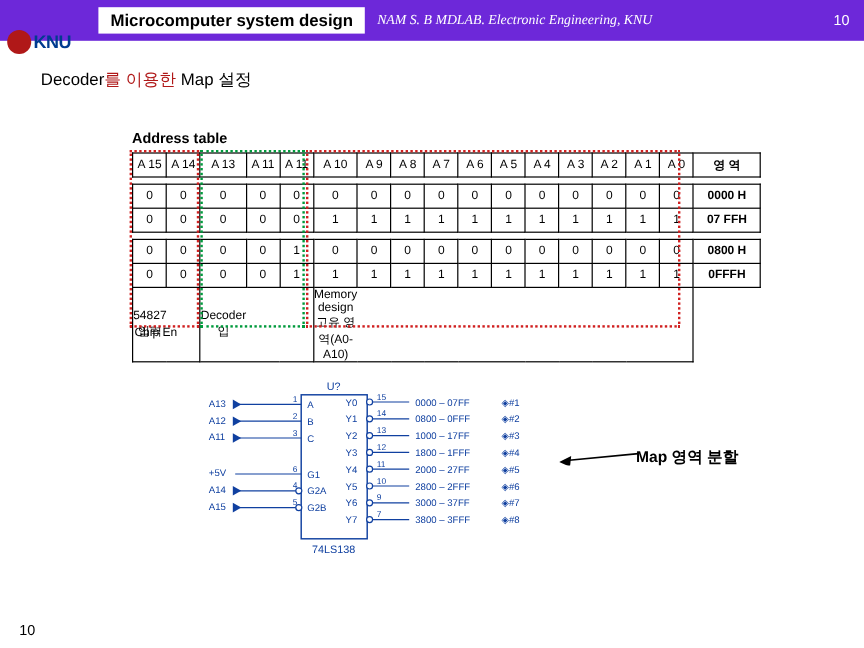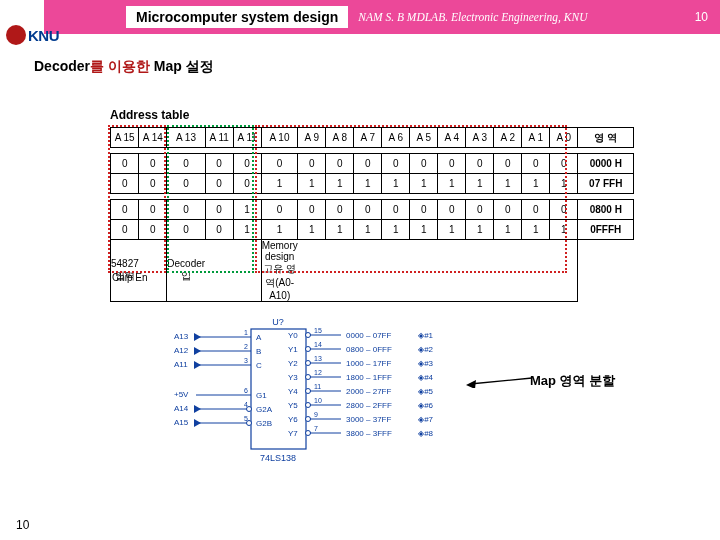--- a/index.html
+++ b/index.html
@@ -1,24 +1,24 @@
 <!DOCTYPE html>
 <html><head>
 <meta charset="utf-8">
 <style>
   * { box-sizing: border-box; }
   body { margin:0; padding:0; width:720px; height:540px; font-family:"Malgun Gothic",Arial,sans-serif; background:#fff; color:#000; position:relative; }
-  .topbar { position:absolute; left:0; right:0; top:0; height:34px; background:#ec4899; display:flex; align-items:center;margin-left:44px; }
+  .topbar { position:absolute; left:0; right:0; top:0; height:34px; background:#6d28d9; display:flex; align-items:center; }
   .topbar .title { background:#fff; color:#000; margin-left:82px; padding:3px 10px; font-weight:bold; font-size:14px; }
   .topbar .sub { color:#fff; margin-left:10px; font-size:11.5px; font-style:italic; font-family:Liberation Serif, serif; }
   .topbar .pageno { color:#fff; position:absolute; right:12px; font-size:12px; }
   .logo { position:absolute; left:6px; top:23px; width:70px; height:24px; display:flex; align-items:center; }
   .logo-circle { width:20px; height:20px; border-radius:50%; background:#b01818; margin-right:2px; display:inline-block; }
   .logo-text { font-weight:bold; font-size:15px; color:#003b8f; letter-spacing:-0.5px; }
-  .heading { position:absolute; left:34px; top:58px; font-weight:bold; font-size:14px; }
+  .heading { position:absolute; left:34px; top:58px; font-weight:normal; font-size:14px; }
   .heading .hl { color:#b01818; }
   .subhead { position:absolute; left:110px; top:108px; font-size:12px; font-weight:bold; }
   .tbl-wrap { position:absolute; left:110px; top:127px; }
   table.addr { border-collapse:collapse; font-size:10px; }
   table.addr td { border:1px solid #000; width:28px; height:20px; text-align:center; vertical-align:middle; padding:0; }
   table.addr td.area { width:56px; font-weight:bold; }
   .chipen { position:absolute; left:112px; top:272px; font-size:10px; }
   .merge-a { border-right:none!important; }
   .merge-b { border-left:none!important; text-align:left!important; padding-left:4px!important; }
   .merge-c { border-left:none!important; border-right:none!important; }

